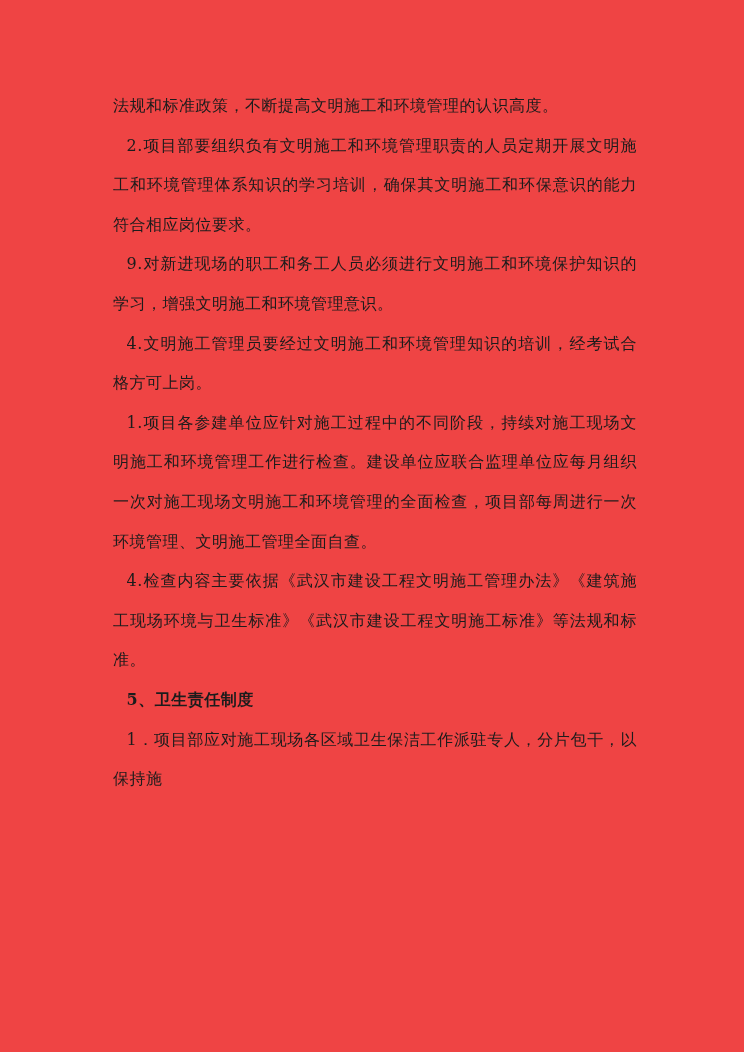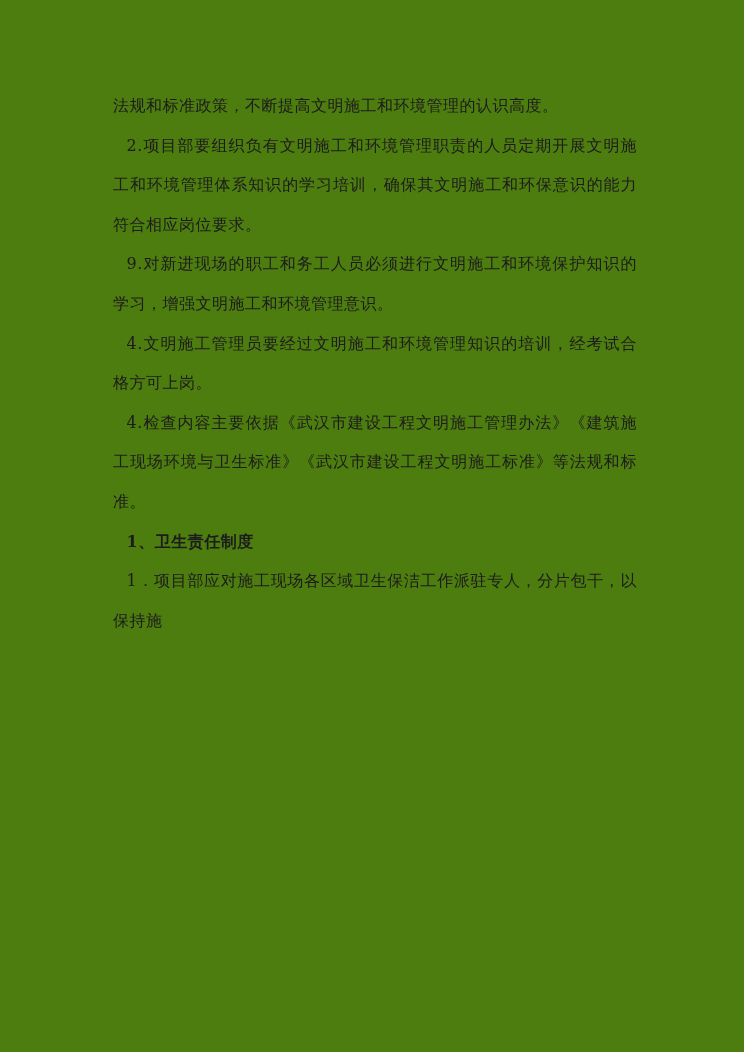--- a/index.html
+++ b/index.html
@@ -7,21 +7,21 @@
     width: 744px;
     height: 1052px;
     background: #ffffff;
     font-family: "DejaVu Serif", "Liberation Serif", serif;
     overflow: hidden;
   }
   .page {
     position: relative;
     width: 744px;
     height: 1052px;
-    background: #4d7c0f;
+    background: #ef4444;
   }
   .content {
     position: absolute;
     left: 113px;
     top: 86px;
     width: 524px;
     color: #1c1c1c;
   }
   .para {
     font-size: 16px;
@@ -42,17 +42,18 @@
 </style>
 </head>
 <body>
 
 <div class="page">
   <div class="content">
     <p class="para">法规和标准政策，不断提高文明施工和环境管理的认识高度。</p>
     <p class="para indent">2.项目部要组织负有文明施工和环境管理职责的人员定期开展文明施工和环境管理体系知识的学习培训，确保其文明施工和环保意识的能力符合相应岗位要求。</p>
     <p class="para indent">9.对新进现场的职工和务工人员必须进行文明施工和环境保护知识的学习，增强文明施工和环境管理意识。</p>
     <p class="para indent">4.文明施工管理员要经过文明施工和环境管理知识的培训，经考试合格方可上岗。</p>
+    <p class="para indent">1.项目各参建单位应针对施工过程中的不同阶段，持续对施工现场文明施工和环境管理工作进行检查。建设单位应联合监理单位应每月组织一次对施工现场文明施工和环境管理的全面检查，项目部每周进行一次环境管理、文明施工管理全面自查。</p>
     <p class="para indent">4.检查内容主要依据《武汉市建设工程文明施工管理办法》《建筑施工现场环境与卫生标准》《武汉市建设工程文明施工标准》等法规和标准。</p>
-    <p class="para indent heading">1、卫生责任制度</p>
+    <p class="para indent heading">5、卫生责任制度</p>
     <p class="para indent">1．项目部应对施工现场各区域卫生保洁工作派驻专人，分片包干，以保持施</p>
   </div>
 </div>
 
 </body></html>

